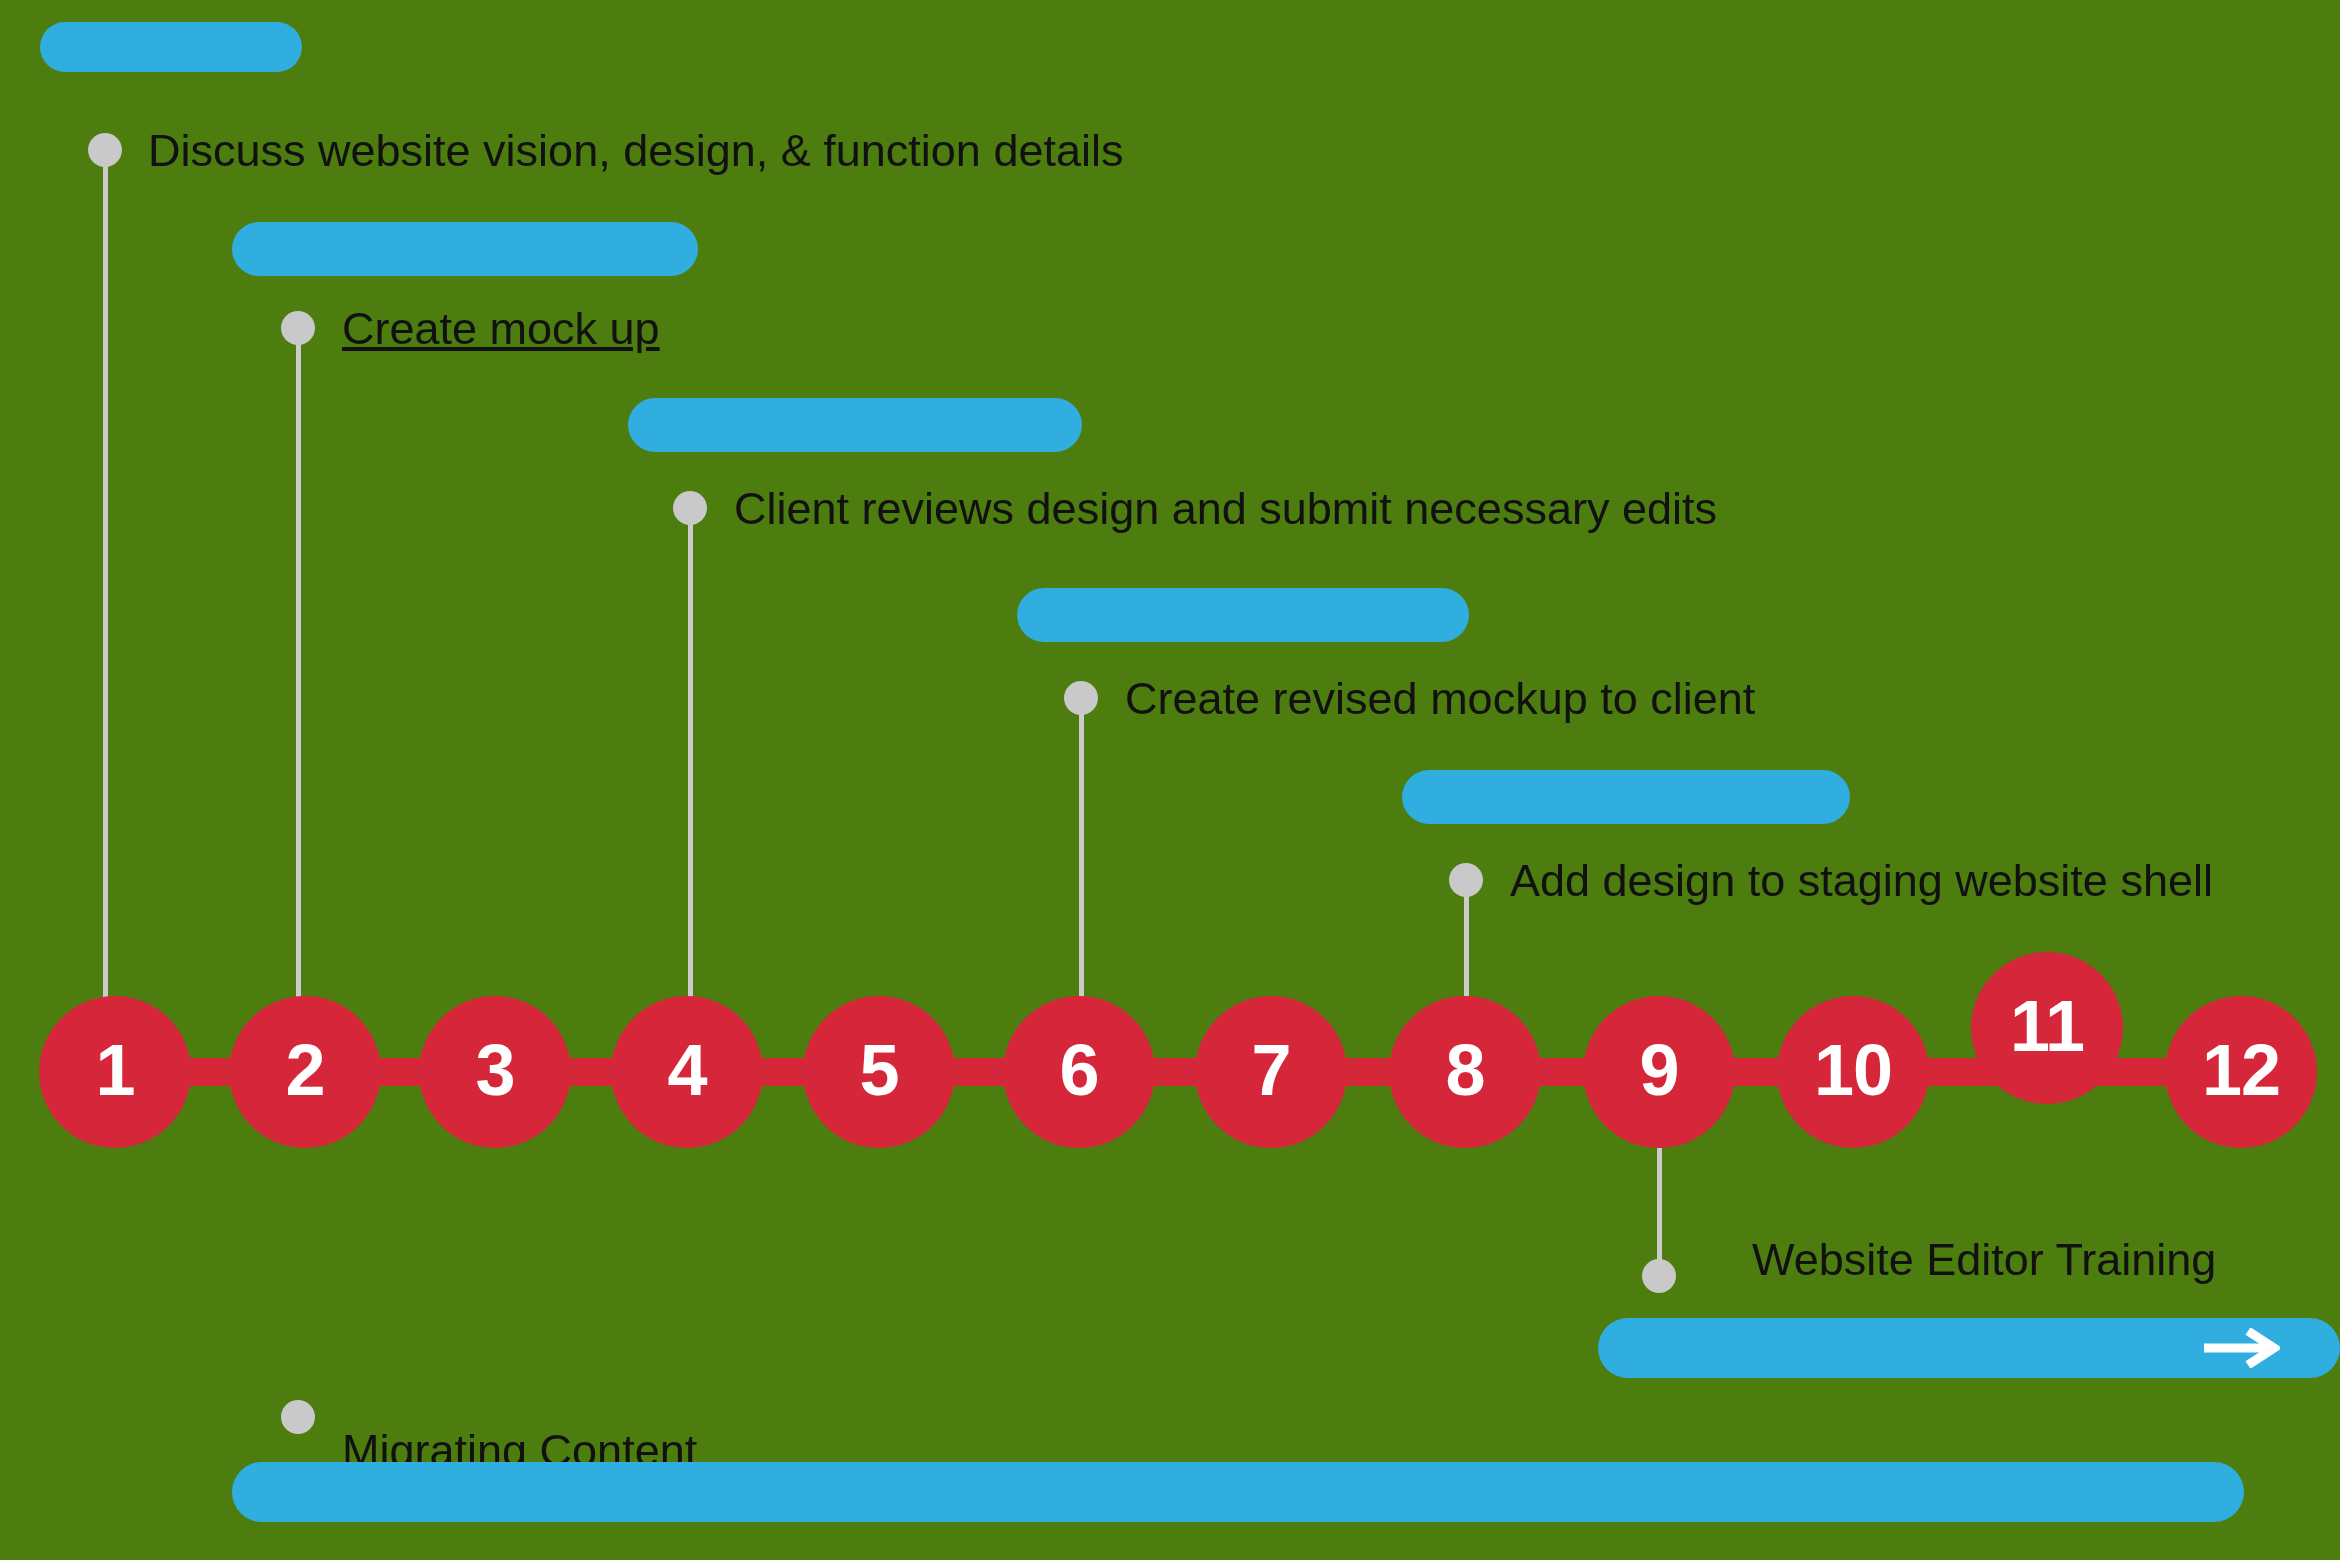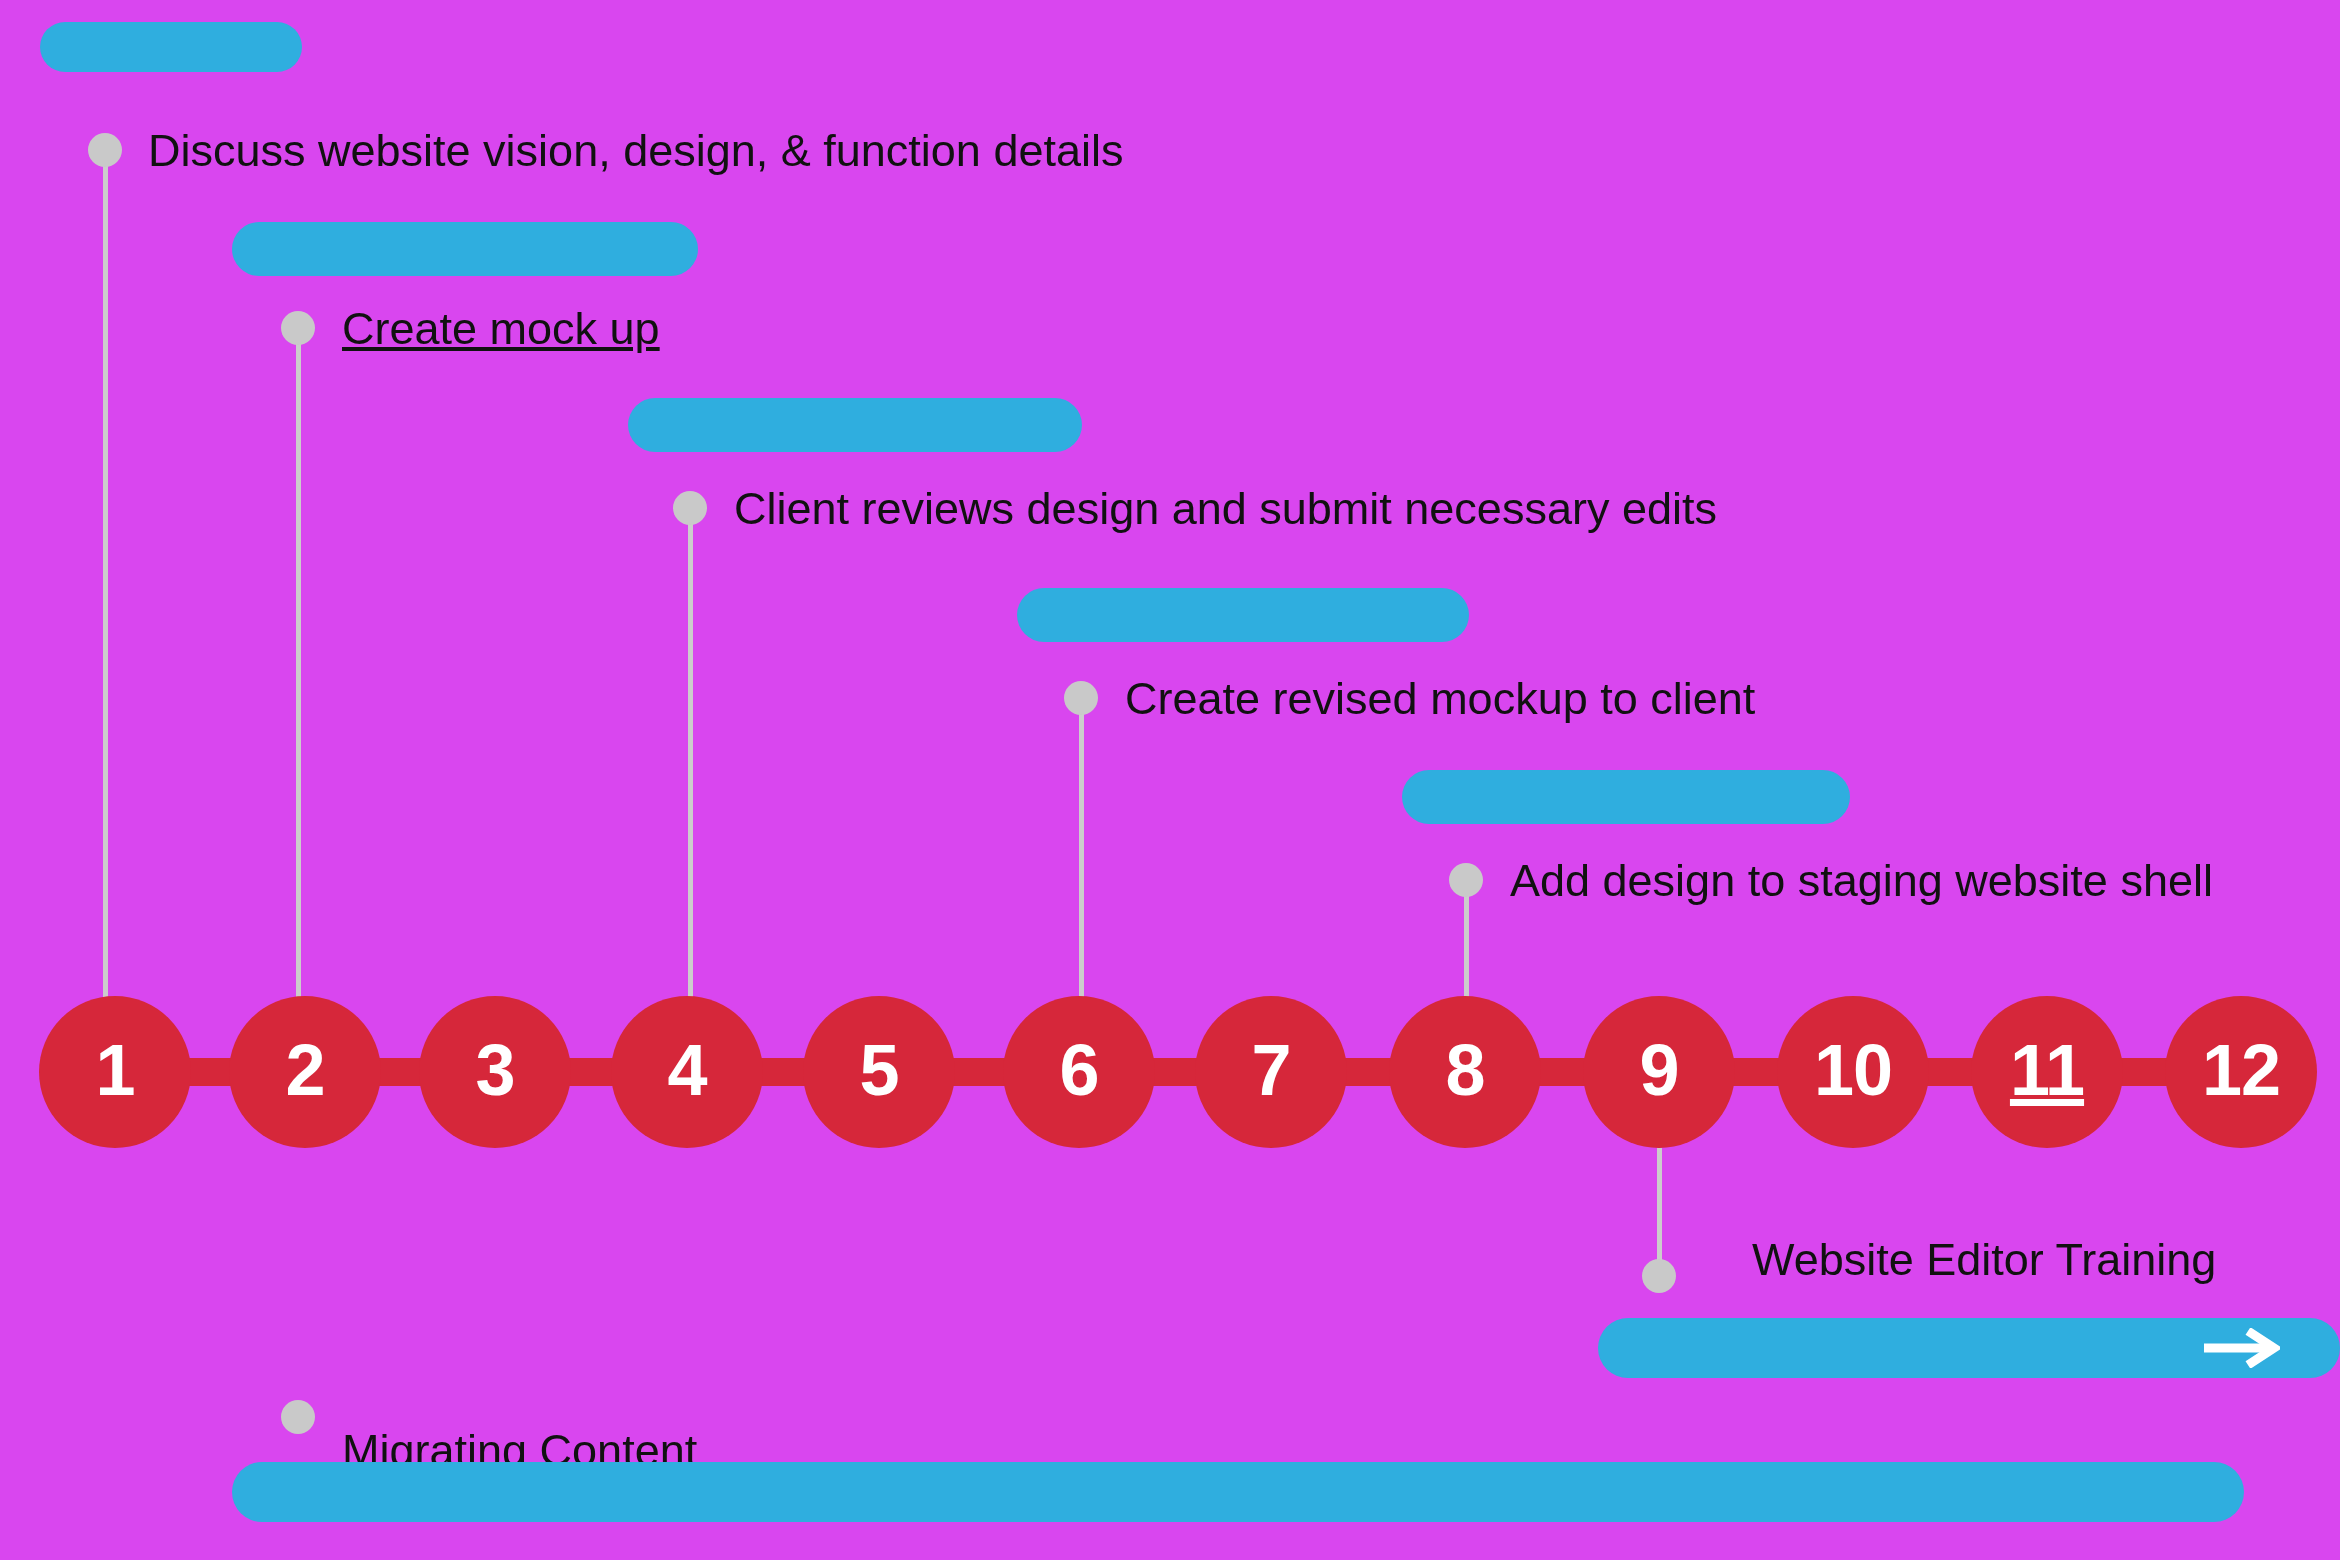--- a/index.html
+++ b/index.html
@@ -76,21 +76,21 @@
     font-size:45px;
     line-height:1;
     color:#111111;
     white-space:nowrap;
     font-weight:400;
   }
 </style>
 </head>
 <body>
 
-<div id="stage" style="background: #d946ef;">
+<div id="stage" style="background: #4d7c0f;">
 
   <div class="bar" style="left: 40px; top: 22px; width: 262px; height: 50px; background: rgb(47, 174, 223);"></div>
 
   <div class="connector" style="left: 103px; top: 148px; height: 924px; background: rgb(204, 204, 204);"></div>
   <div class="dot" style="left: 88px; top: 133px; background: rgb(201, 201, 201);"></div>
   <div class="task-label" style="left: 148px; top: 128px; color: rgb(17, 17, 17);">Discuss website vision, design, &amp; function details</div>
 
   <div class="bar" style="left: 232px; top: 222px; width: 466px; height: 54px; background: rgb(47, 174, 223);"></div>
 
   <div class="connector" style="left: 296px; top: 328px; height: 744px; background: rgb(204, 204, 204);"></div>
@@ -140,21 +140,21 @@
   </div>
   <div class="node" style="left: 1389px; top: 996px; width: 152px; height: 152px; background: rgb(214, 39, 58);">
     <span class="node-label">8</span>
   </div>
   <div class="node" style="left: 1583px; top: 996px; width: 152px; height: 152px; background: rgb(214, 39, 58);">
     <span class="node-label">9</span>
   </div>
   <div class="node" style="left: 1777px; top: 996px; width: 152px; height: 152px; background: rgb(214, 39, 58);">
     <span class="node-label">10</span>
   </div>
-  <div class="node" style="left: 1971px; top: 996px; width: 152px; height: 152px; background: rgb(214, 39, 58); text-decoration: underline;">
+  <div class="node" style="left: 1971px; top: 952px; width: 152px; height: 152px; background: rgb(214, 39, 58);">
     <span class="node-label">11</span>
   </div>
   <div class="node" style="left: 2165px; top: 996px; width: 152px; height: 152px; background: rgb(214, 39, 58);">
     <span class="node-label">12</span>
   </div>
 
   <div class="connector" style="left: 1657px; top: 1148px; height: 128px; background: rgb(204, 204, 204);"></div>
   <div class="dot" style="left: 1642px; top: 1259px; background: rgb(201, 201, 201);"></div>
   <div class="task-label" style="left: 1752px; top: 1237px; color: rgb(17, 17, 17);">Website Editor Training</div>
 

